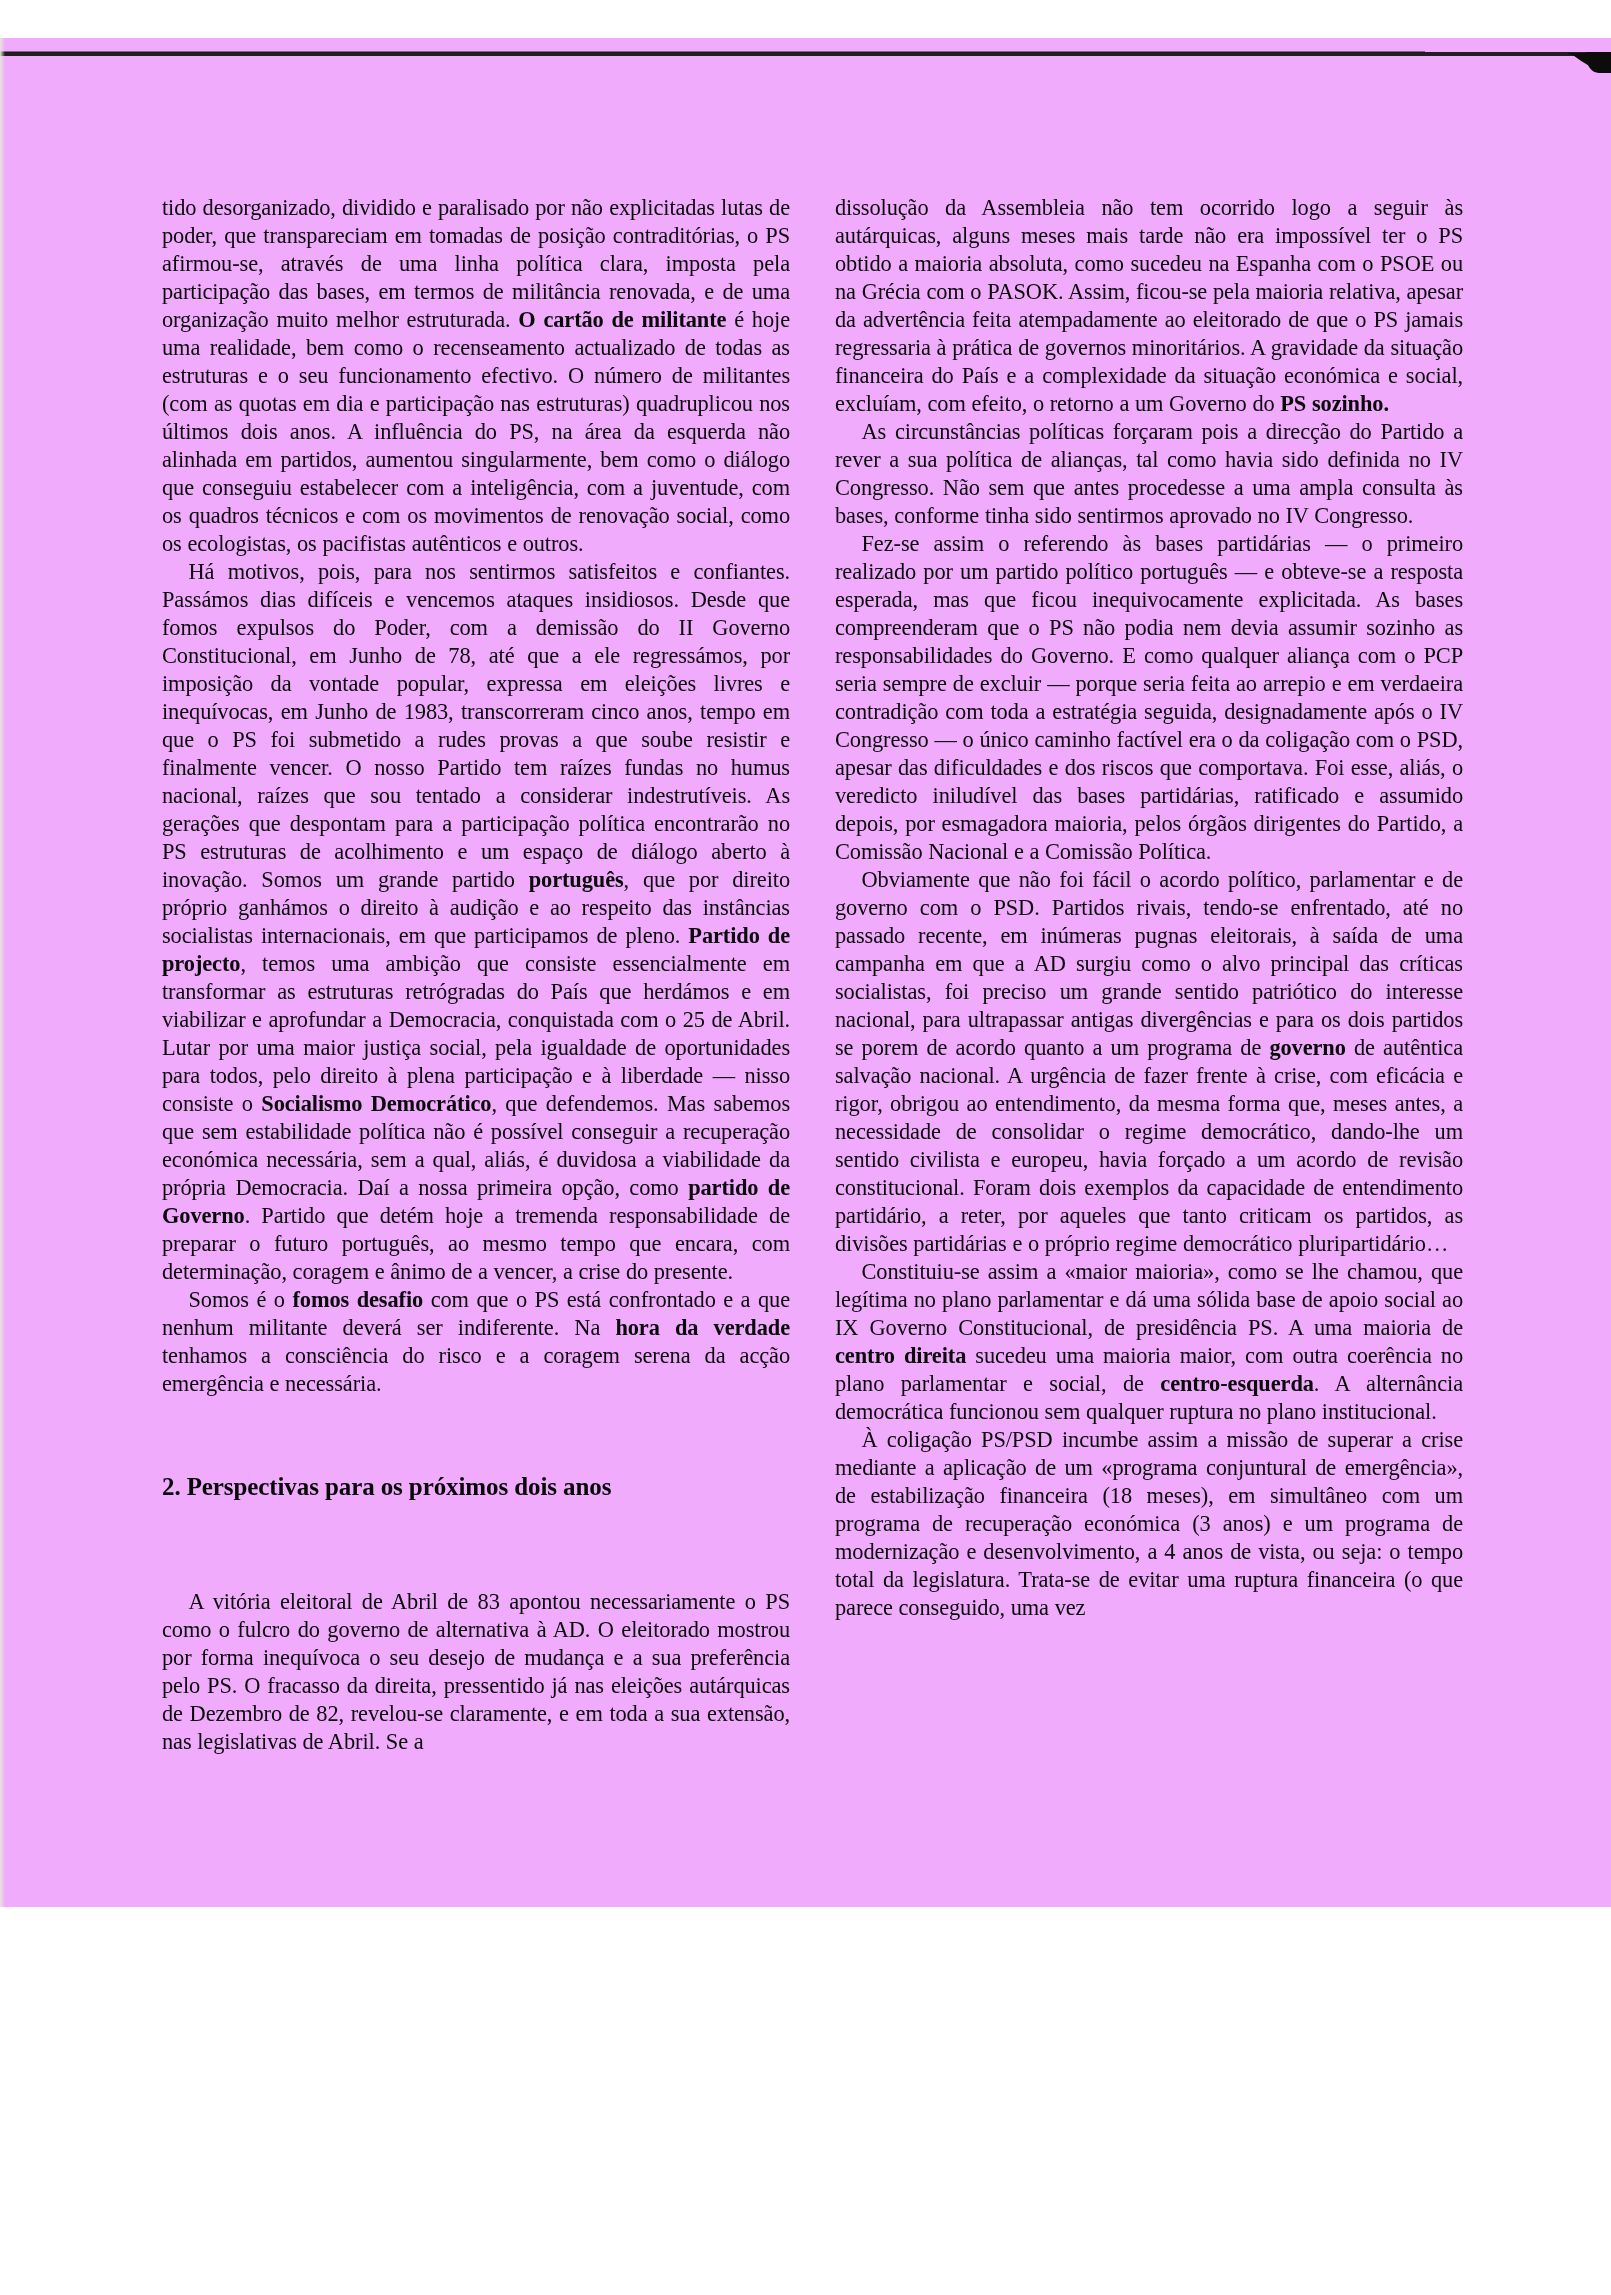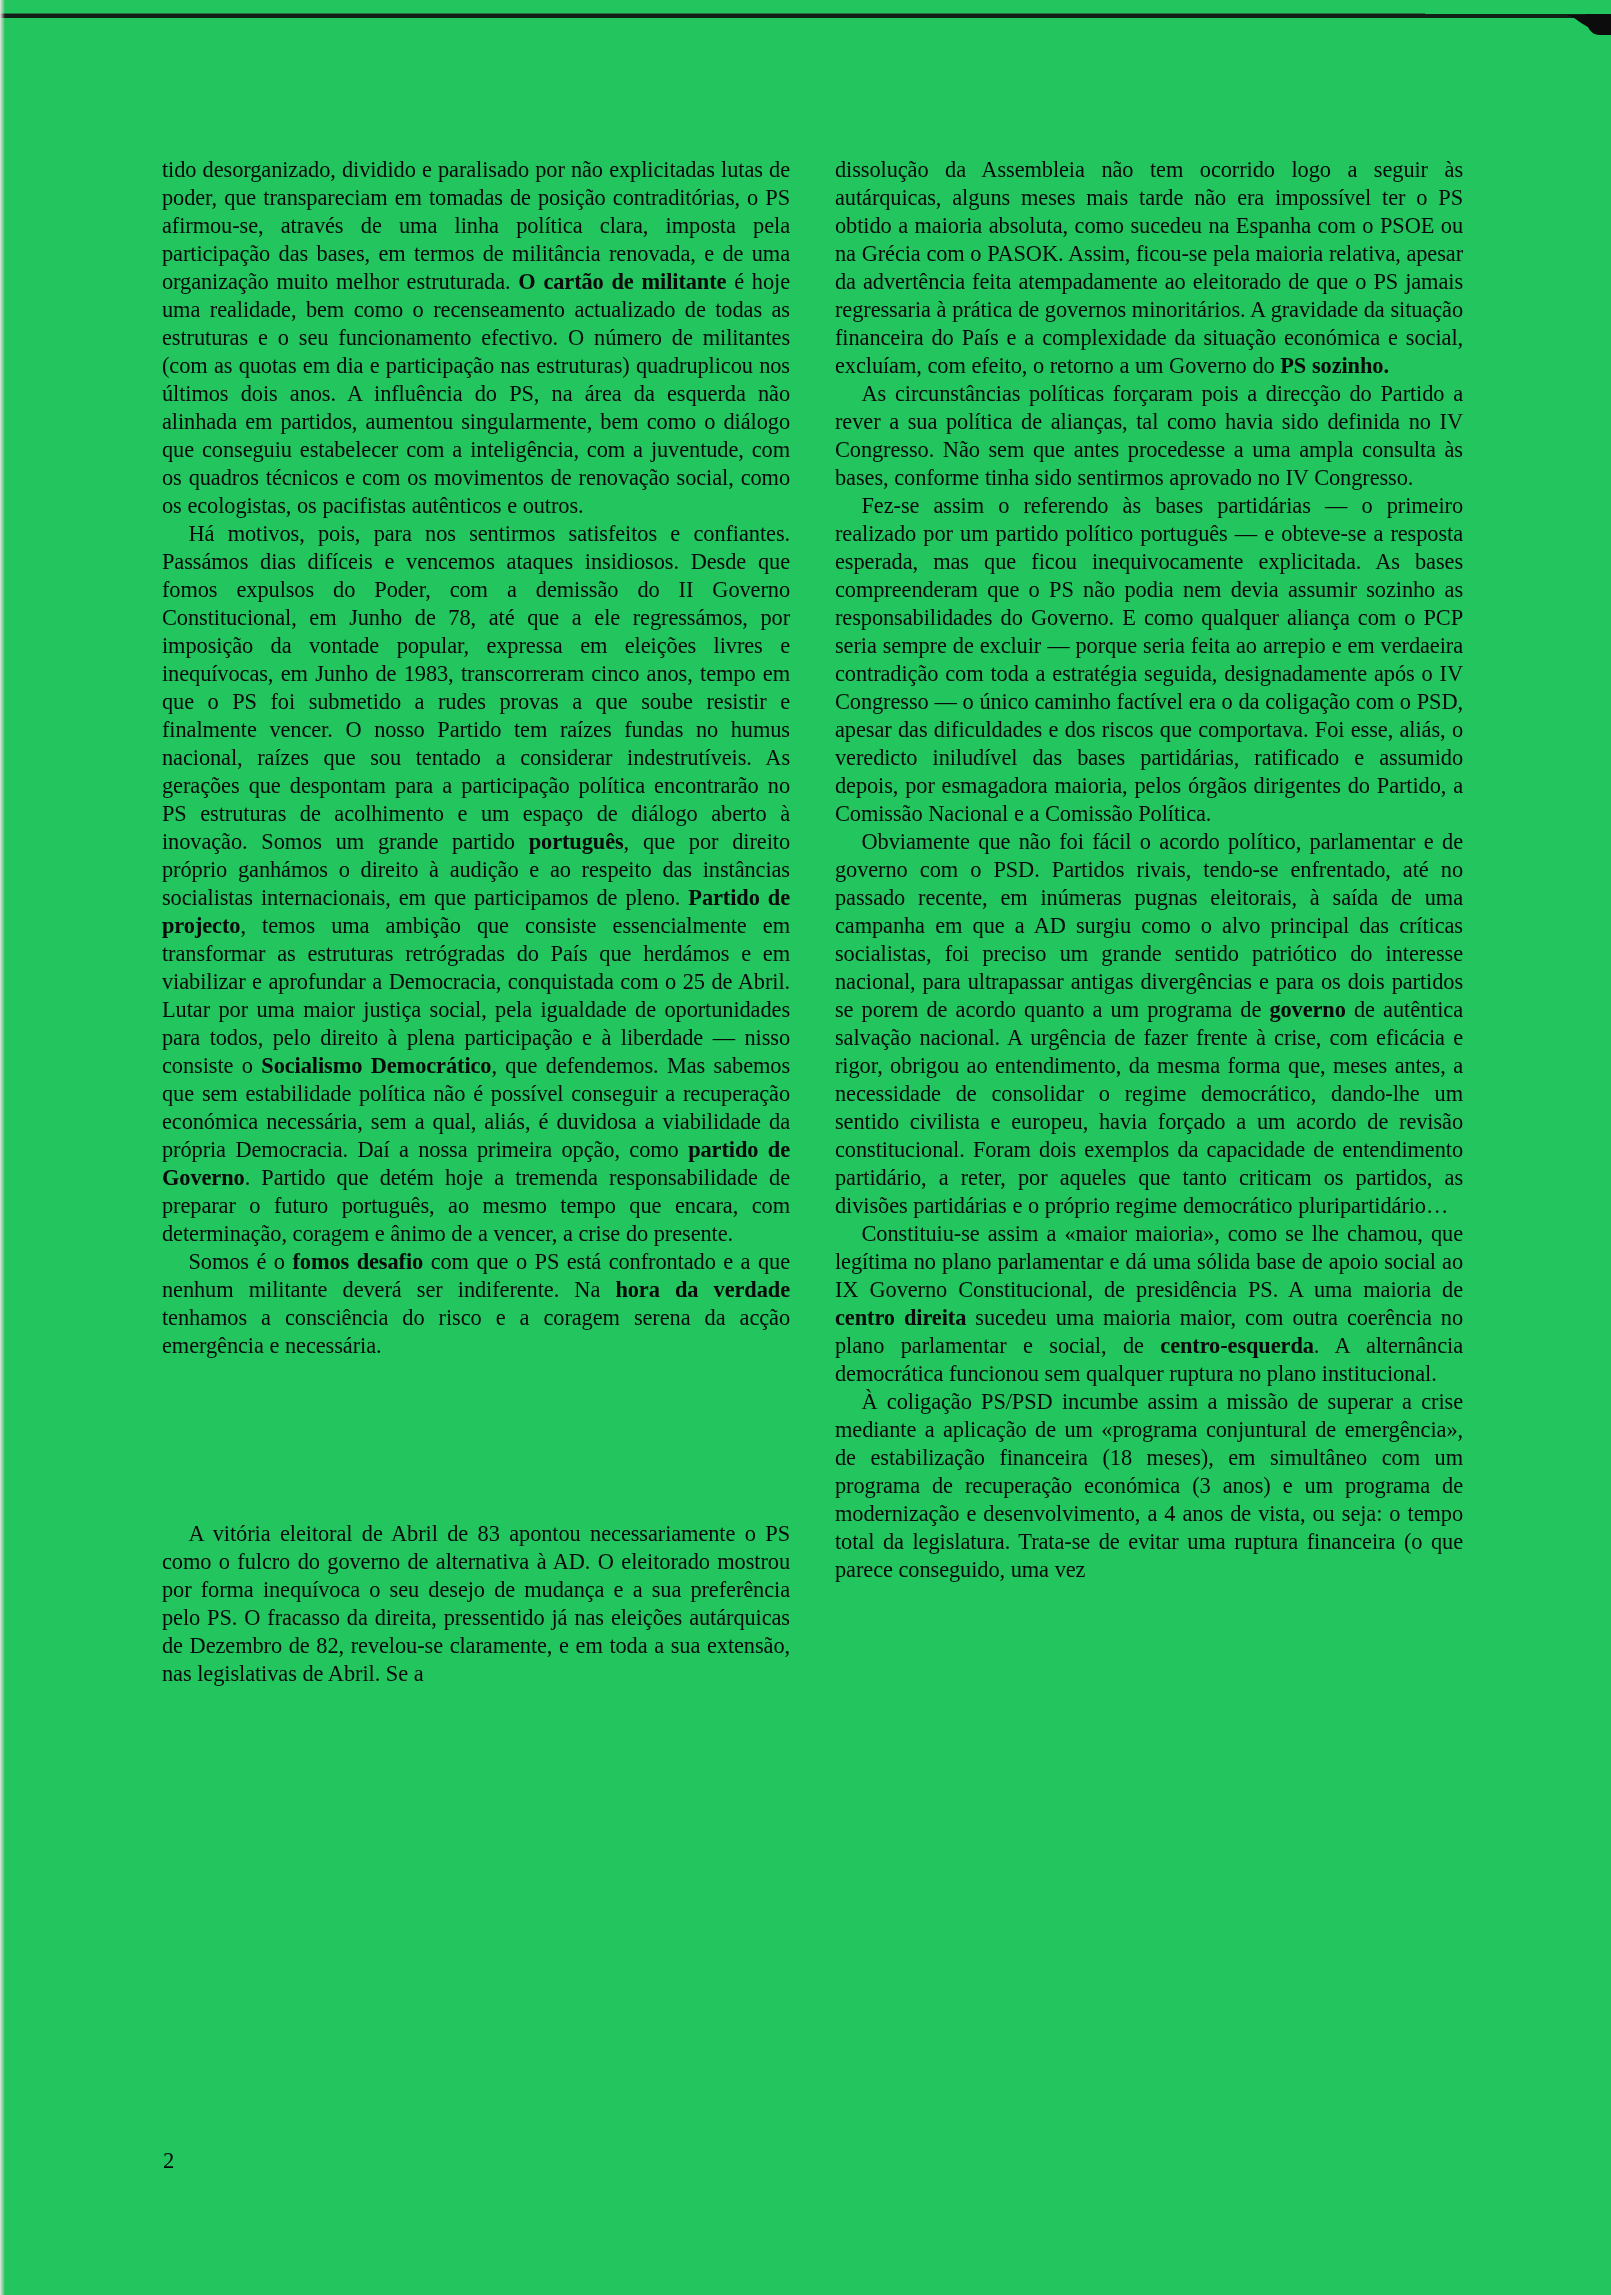--- a/index.html
+++ b/index.html
@@ -7,23 +7,24 @@
     margin: 0;
     padding: 0;
     background: #ffffff;
   }
   body {
     font-family: "Liberation Serif", "DejaVu Serif", serif;
   }
   .page {
     position: relative;
     width: 1612px;
-    height: 2295px;
-    background: #22c55e;
+    height: 1869px;
+    background: #f0abfc;
     overflow: hidden;
+    margin-top: 38px;
   }
 
   
   .scan-top-band {
     position: absolute;
     left: 0;
     top: 13.8px;
     width: 1612px;
     height: 4.4px;
     background: #111111;
@@ -141,20 +142,21 @@
   <div class="scan-corner-blob"></div>
   <div class="scan-left-edge"></div>
 
   <div class="columns">
 
     <div class="col" id="left-column">
         <p class="noindent"><span>tido desorganizado, dividido e paralisado por não explicitadas lutas de poder, que transpareciam em tomadas de posição contraditórias, o PS afirmou-se, através de uma linha política clara, imposta pela participação das bases, em termos de militância renovada, e de uma organização muito melhor estruturada. </span><b>O cartão de militante</b><span> é hoje uma realidade, bem como o recenseamento actualizado de todas as estruturas e o seu funcionamento efectivo. O número de militantes (com as quotas em dia e participação nas estruturas) quadruplicou nos últimos dois anos. A influência do PS, na área da esquerda não alinhada em partidos, aumentou singularmente, bem como o diálogo que conseguiu estabelecer com a inteligência, com a juventude, com os quadros técnicos e com os movimentos de renovação social, como os ecologistas, os pacifistas autênticos e outros.</span></p>
         <p><span>Há motivos, pois, para nos sentirmos satisfeitos e confiantes. Passámos dias difíceis e vencemos ataques insidiosos. Desde que fomos expulsos do Poder, com a demissão do II Governo Constitucional, em Junho de 78, até que a ele regressámos, por imposição da vontade popular, expressa em eleições livres e inequívocas, em Junho de 1983, transcorreram cinco anos, tempo em que o PS foi submetido a rudes provas a que soube resistir e finalmente vencer. O nosso Partido tem raízes fundas no humus nacional, raízes que sou tentado a considerar indestrutíveis. As gerações que despontam para a participação política encontrarão no PS estruturas de acolhimento e um espaço de diálogo aberto à inovação. Somos um grande partido </span><b>português</b><span>, que por direito próprio ganhámos o direito à audição e ao respeito das instâncias socialistas internacionais, em que participamos de pleno. </span><b>Partido de projecto</b><span>, temos uma ambição que consiste essencialmente em transformar as estruturas retrógradas do País que herdámos e em viabilizar e aprofundar a Democracia, conquistada com o 25 de Abril. Lutar por uma maior justiça social, pela igualdade de oportunidades para todos, pelo direito à plena participação e à liberdade — nisso consiste o </span><b>Socialismo Democrático</b><span>, que defendemos. Mas sabemos que sem estabilidade política não é possível conseguir a recuperação económica necessária, sem a qual, aliás, é duvidosa a viabilidade da própria Democracia. Daí a nossa primeira opção, como </span><b>partido de Governo</b><span>. Partido que detém hoje a tremenda responsabilidade de preparar o futuro português, ao mesmo tempo que encara, com determinação, coragem e ânimo de a vencer, a crise do presente.</span></p>
         <p><span>Somos é o </span><b>fomos desafio</b><span> com que o PS está confrontado e a que nenhum militante deverá ser indiferente. Na </span><b>hora da verdade</b><span> tenhamos a consciência do risco e a coragem serena da acção emergência e necessária.</span></p>
         <div class="sec-spacer-before"></div>
+        <h2 class="section">2. Perspectivas para os próximos dois anos</h2>
         <div class="sec-spacer-after"></div>
         <div class="sub-spacer-after"></div>
         <p><span>A vitória eleitoral de Abril de 83 apontou necessariamente o PS como o fulcro do governo de alternativa à AD. O eleitorado mostrou por forma inequívoca o seu desejo de mudança e a sua preferência pelo PS. O fracasso da direita, pressentido já nas eleições autárquicas de Dezembro de 82, revelou-se claramente, e em toda a sua extensão, nas legislativas de Abril. Se a</span></p>
       </div>
 
     <div class="col" id="right-column">
         <p class="noindent"><span>dissolução da Assembleia não tem ocorrido logo a seguir às autárquicas, alguns meses mais tarde não era impossível ter o PS obtido a maioria absoluta, como sucedeu na Espanha com o PSOE ou na Grécia com o PASOK. Assim, ficou-se pela maioria relativa, apesar da advertência feita atempadamente ao eleitorado de que o PS jamais regressaria à prática de governos minoritários. A gravidade da situação financeira do País e a complexidade da situação económica e social, excluíam, com efeito, o retorno a um Governo do </span><b>PS sozinho.</b></p>
         <p><span>As circunstâncias políticas forçaram pois a direcção do Partido a rever a sua política de alianças, tal como havia sido definida no IV Congresso. Não sem que antes procedesse a uma ampla consulta às bases, conforme tinha sido sentirmos aprovado no IV Congresso.</span></p>
         <p><span>Fez-se assim o referendo às bases partidárias — o primeiro realizado por um partido político português — e obteve-se a resposta esperada, mas que ficou inequivocamente explicitada. As bases compreenderam que o PS não podia nem devia assumir sozinho as responsabilidades do Governo. E como qualquer aliança com o PCP seria sempre de excluir — porque seria feita ao arrepio e em verdaeira contradição com toda a estratégia seguida, designadamente após o IV Congresso — o único caminho factível era o da coligação com o PSD, apesar das dificuldades e dos riscos que comportava. Foi esse, aliás, o veredicto iniludível das bases partidárias, ratificado e assumido depois, por esmagadora maioria, pelos órgãos dirigentes do Partido, a Comissão Nacional e a Comissão Política.</span></p>
         <p><span>Obviamente que não foi fácil o acordo político, parlamentar e de governo com o PSD. Partidos rivais, tendo-se enfrentado, até no passado recente, em inúmeras pugnas eleitorais, à saída de uma campanha em que a AD surgiu como o alvo principal das críticas socialistas, foi preciso um grande sentido patriótico do interesse nacional, para ultrapassar antigas divergências e para os dois partidos se porem de acordo quanto a um programa de </span><b>governo</b><span> de autêntica salvação nacional. A urgência de fazer frente à crise, com eficácia e rigor, obrigou ao entendimento, da mesma forma que, meses antes, a necessidade de consolidar o regime democrático, dando-lhe um sentido civilista e europeu, havia forçado a um acordo de revisão constitucional. Foram dois exemplos da capacidade de entendimento partidário, a reter, por aqueles que tanto criticam os partidos, as divisões partidárias e o próprio regime democrático pluripartidário…</span></p>

